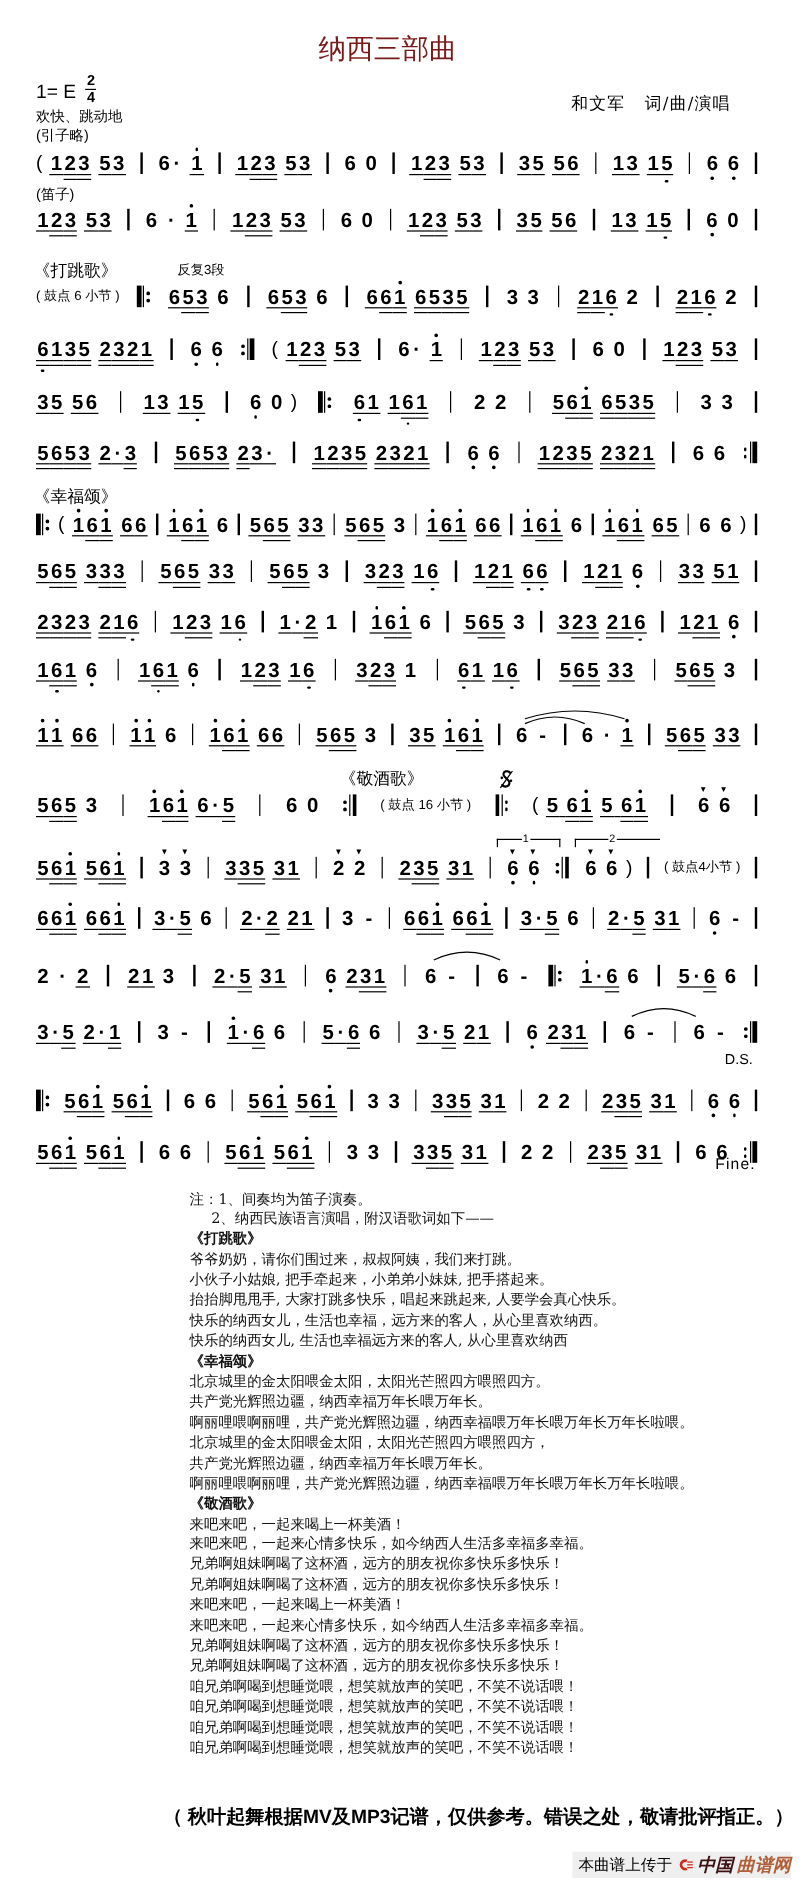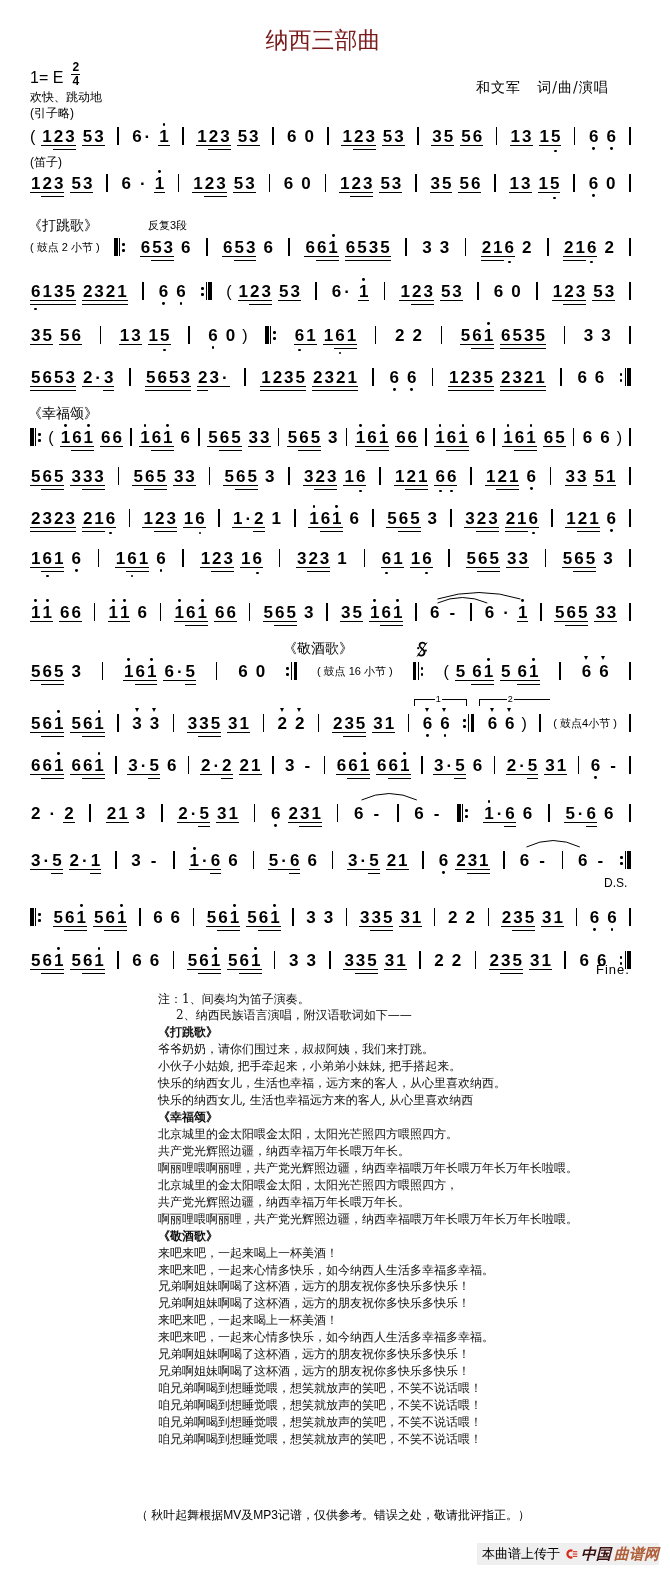--- a/index.html
+++ b/index.html
@@ -46,21 +46,21 @@
 .volta{position:absolute;top:-8px;height:7px;border-top:1px solid #000;border-left:1px solid #000;}
 .volta.closed{border-right:1px solid #000;}
 .volta-label{position:absolute;top:-6px;font-size:9px;line-height:10px;background:#fff;padding:0 1px;}
 
 
 #lyrics{position:absolute;left:158px;top:990.5px;width:500px;}
 .ly{height:16.95px;line-height:16.95px;font-size:12px;white-space:nowrap;color:var(--text);}
 .ly.lyr,.ly.note1,.ly.note2{font-family:"DejaVu Serif","Liberation Serif",serif;}
 .ly.note2{padding-left:18px;}
 .ly.head{font-weight:bold;}
-.foot{left:136px;top:1507px;font-size:12px;line-height:16px;}
+.foot{left:136px;top:1507px;font-size:16px;line-height:16px;font-weight:bold;}
 .wm{left:477px;top:1543px;width:182px;height:22px;background:#efefef;display:flex;align-items:center;padding-left:5px;gap:3px;}
 .wm-prefix{font-size:13px;line-height:16px;margin-right:3px;}
 .brand-a{font-size:15px;font-weight:bold;font-style:italic;color:var(--brand_dark);}
 .brand-b{font-size:15px;font-weight:bold;font-style:italic;color:var(--brand_brown);}
 </style>
 </head>
 <body>
 
 <div class="abs title">纳西三部曲</div>
 
@@ -390,21 +390,21 @@
       </span>
       <span class="grp">
         <span class="nt d0 note">
           <span class="dg">0</span>
         </span>
       </span>
     </span>
     <span class="bar"></span>
   </div>
 <div class="sl" style="top:231px">
-    <span class="ann">( 鼓点 2 小节 )</span>
+    <span class="ann">( 鼓点 6 小节 )</span>
     <span class="rep rs">
       <span class="th"></span>
       <span class="tn"></span>
       <span class="cl"></span>
     </span>
     <span class="meas">
       <span class="grp">
         <span class="nt d1 note">
           <span class="dg">6</span>
         </span>
@@ -2819,20 +2819,21 @@
       <span class="th"></span>
     </span>
   </div>
 
 <div id="lyrics">
     <div class="ly note1">注：1、间奏均为笛子演奏。</div>
     <div class="ly note2">2、纳西民族语言演唱，附汉语歌词如下——</div>
     <div class="ly head">《打跳歌》</div>
     <div class="ly lyr">爷爷奶奶，请你们围过来，叔叔阿姨，我们来打跳。</div>
     <div class="ly lyr">小伙子小姑娘, 把手牵起来，小弟弟小妹妹, 把手搭起来。</div>
+    <div class="ly lyr">抬抬脚甩甩手, 大家打跳多快乐，唱起来跳起来, 人要学会真心快乐。</div>
     <div class="ly lyr">快乐的纳西女儿，生活也幸福，远方来的客人，从心里喜欢纳西。</div>
     <div class="ly lyr">快乐的纳西女儿, 生活也幸福远方来的客人, 从心里喜欢纳西</div>
     <div class="ly head">《幸福颂》</div>
     <div class="ly lyr">北京城里的金太阳喂金太阳，太阳光芒照四方喂照四方。</div>
     <div class="ly lyr">共产党光辉照边疆，纳西幸福万年长喂万年长。</div>
     <div class="ly lyr">啊丽哩喂啊丽哩，共产党光辉照边疆，纳西幸福喂万年长喂万年长万年长啦喂。</div>
     <div class="ly lyr">北京城里的金太阳喂金太阳，太阳光芒照四方喂照四方，</div>
     <div class="ly lyr">共产党光辉照边疆，纳西幸福万年长喂万年长。</div>
     <div class="ly lyr">啊丽哩喂啊丽哩，共产党光辉照边疆，纳西幸福喂万年长喂万年长万年长啦喂。</div>
     <div class="ly head">《敬酒歌》</div>

